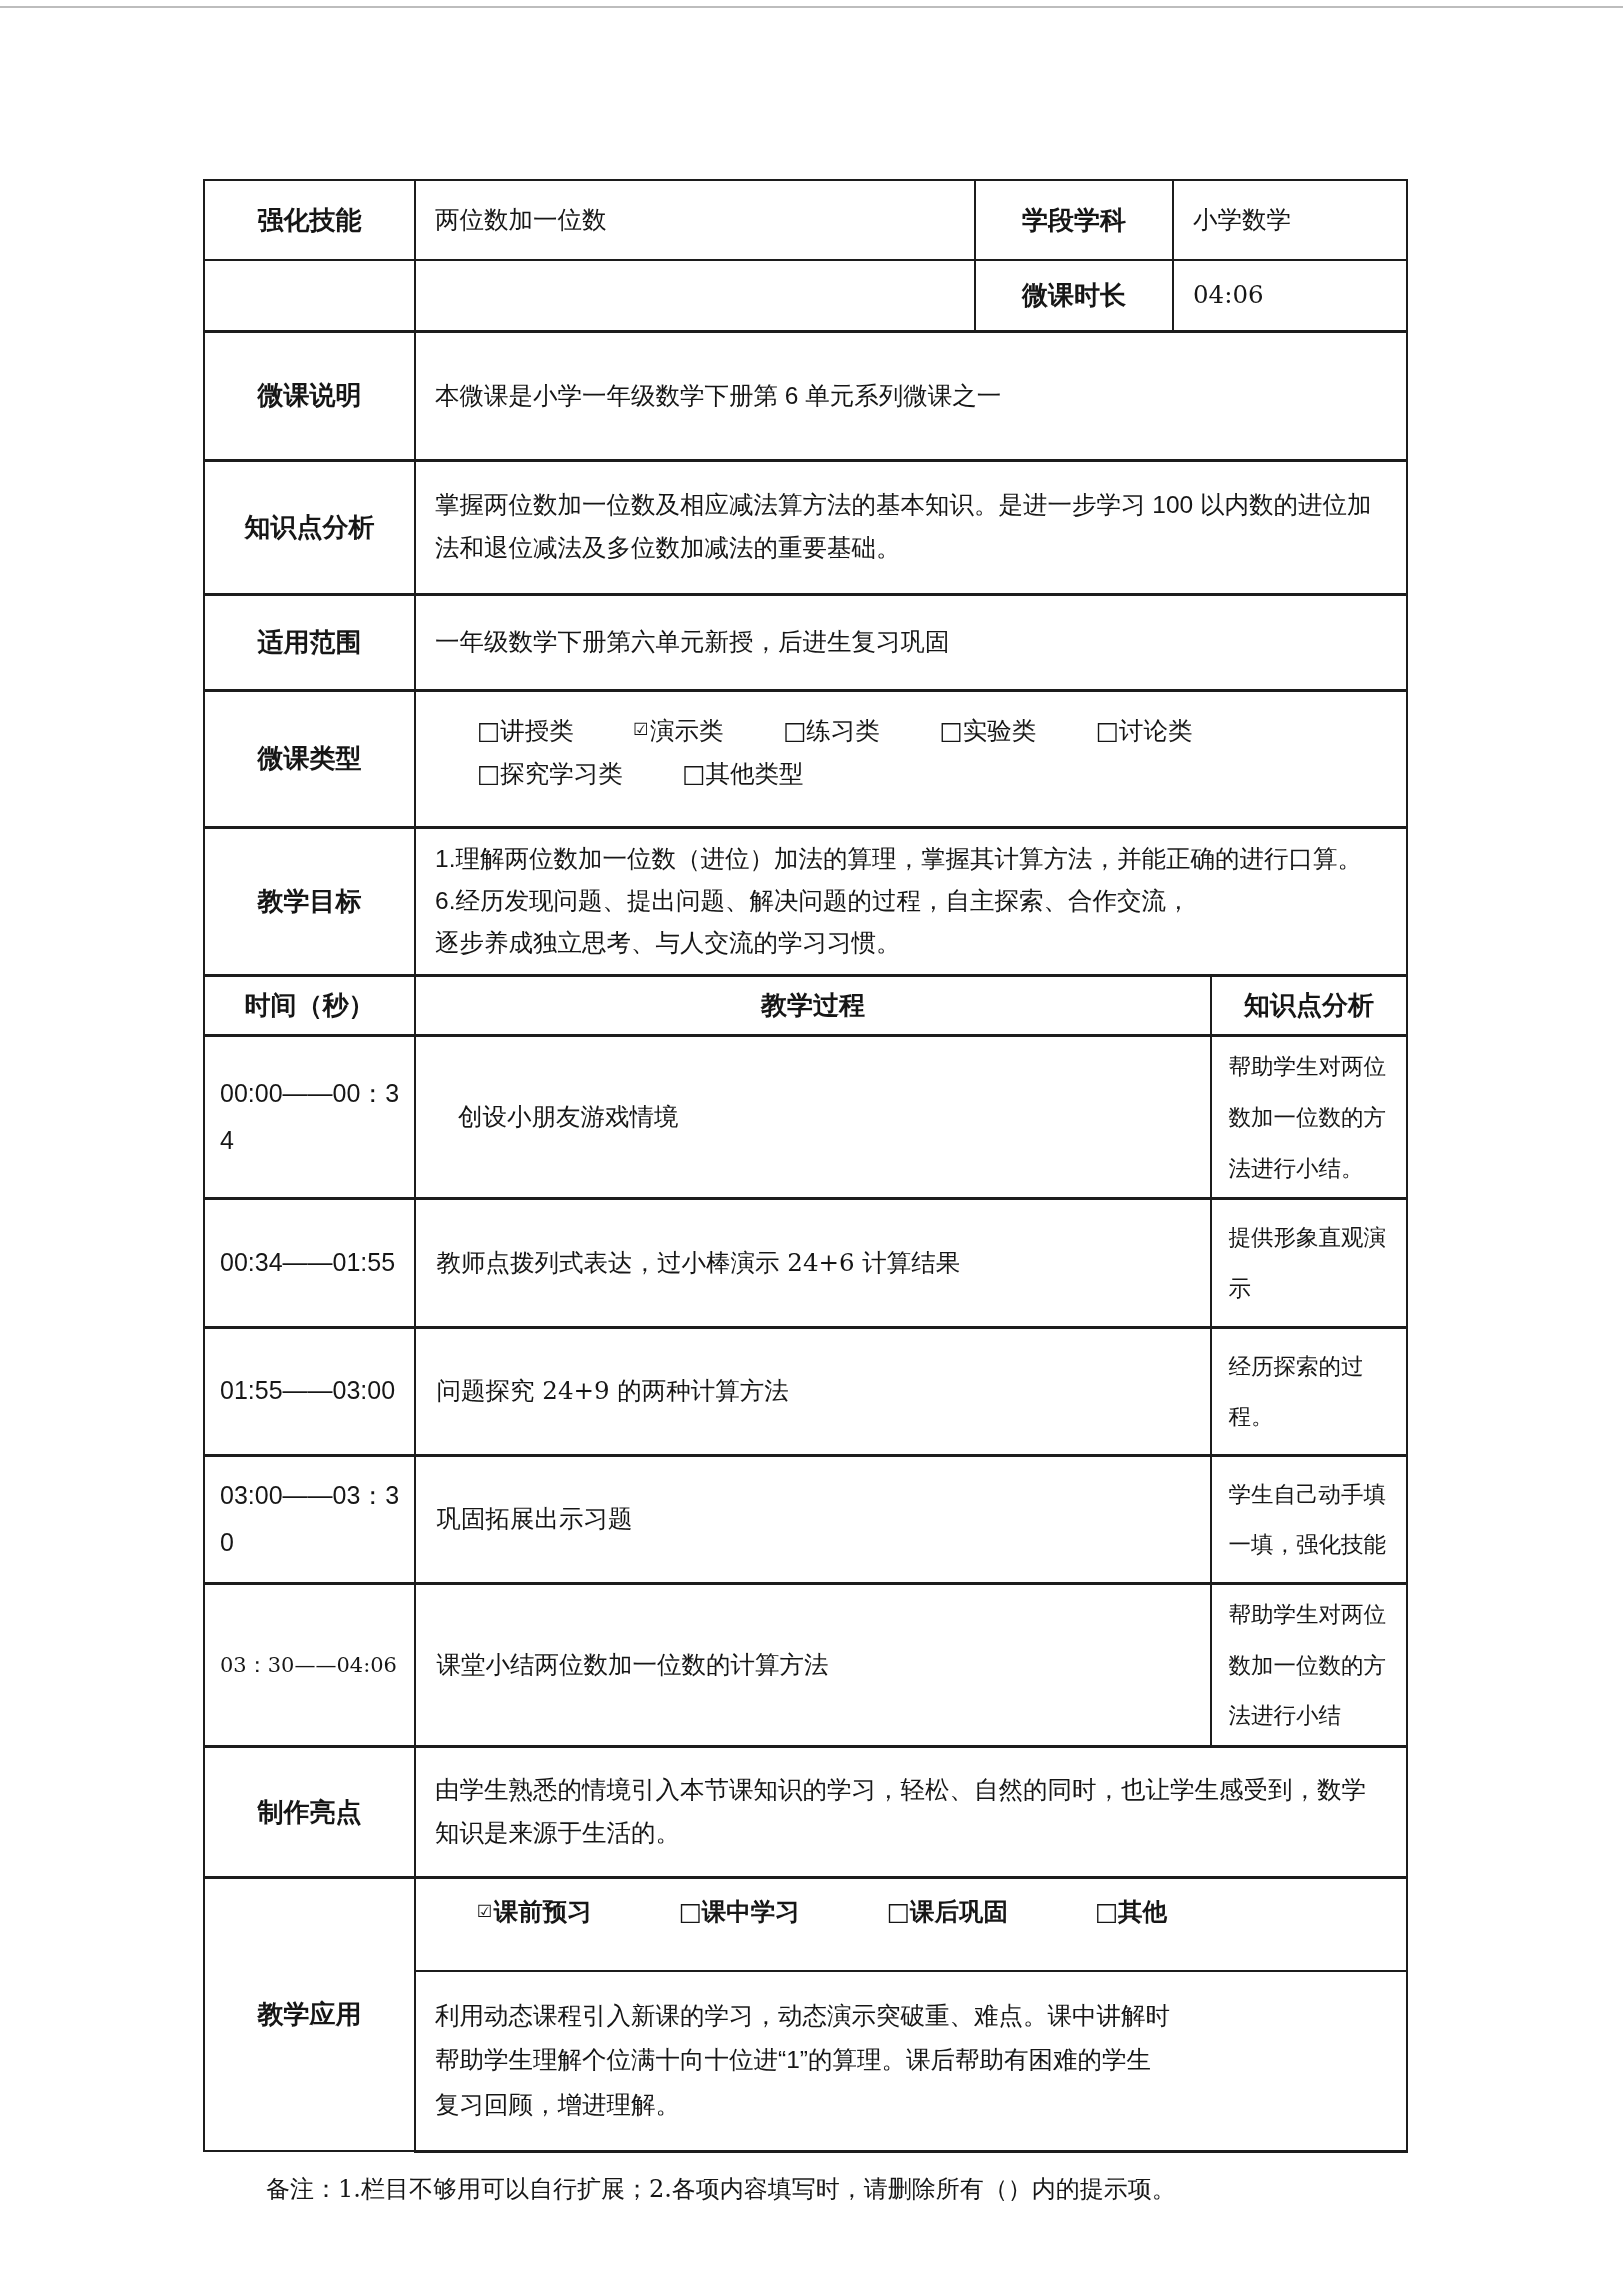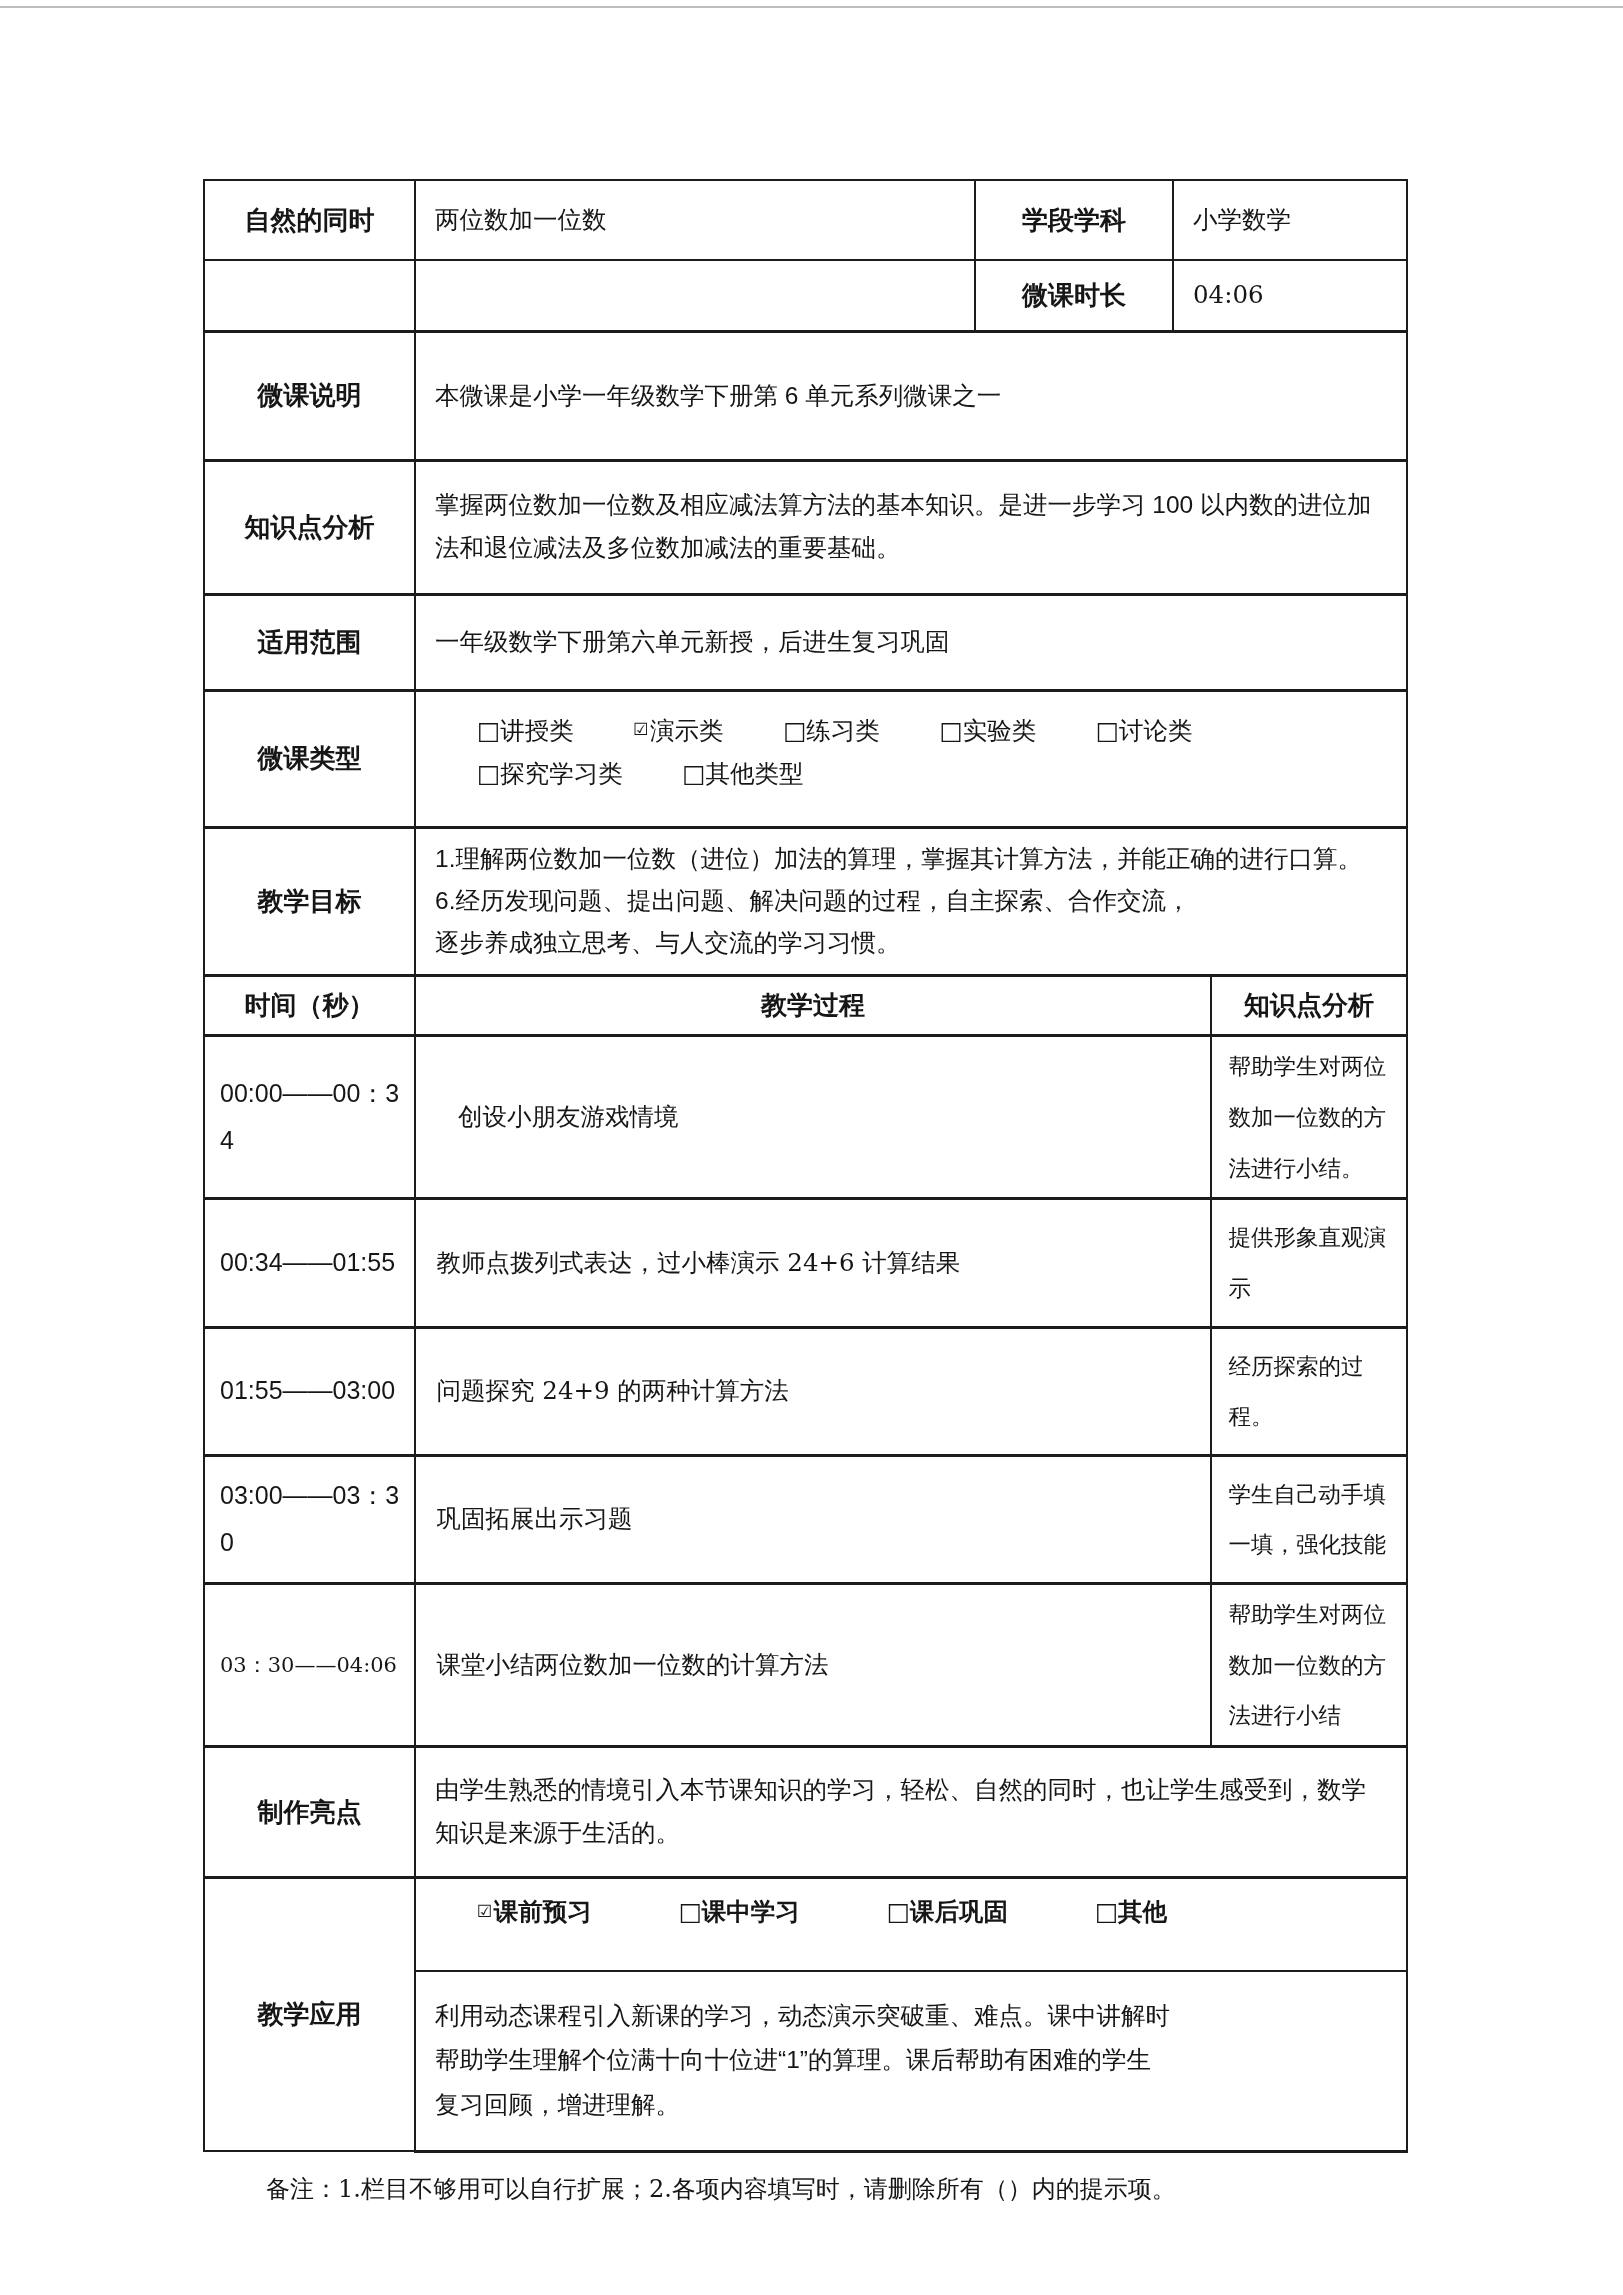--- a/index.html
+++ b/index.html
@@ -66,21 +66,21 @@
     <colgroup>
       <col style="width:211px">
         <col style="width:560px">
         <col style="width:198px">
         <col style="width:38px">
         <col style="width:196px">
     </colgroup>
 
     <tbody>
         <tr class="r-a1">
-      <td class="label">自然的同时</td>
+      <td class="label">强化技能</td>
       <td class="serif">两位数加一位数</td>
       <td class="label">学段学科</td>
       <td colspan="2" class="serif">小学数学</td>
     </tr>
     <tr class="r-a2">
       <td></td>
       <td></td>
       <td class="label">微课时长</td>
       <td colspan="2" class="serif">04:06</td>
     </tr>

